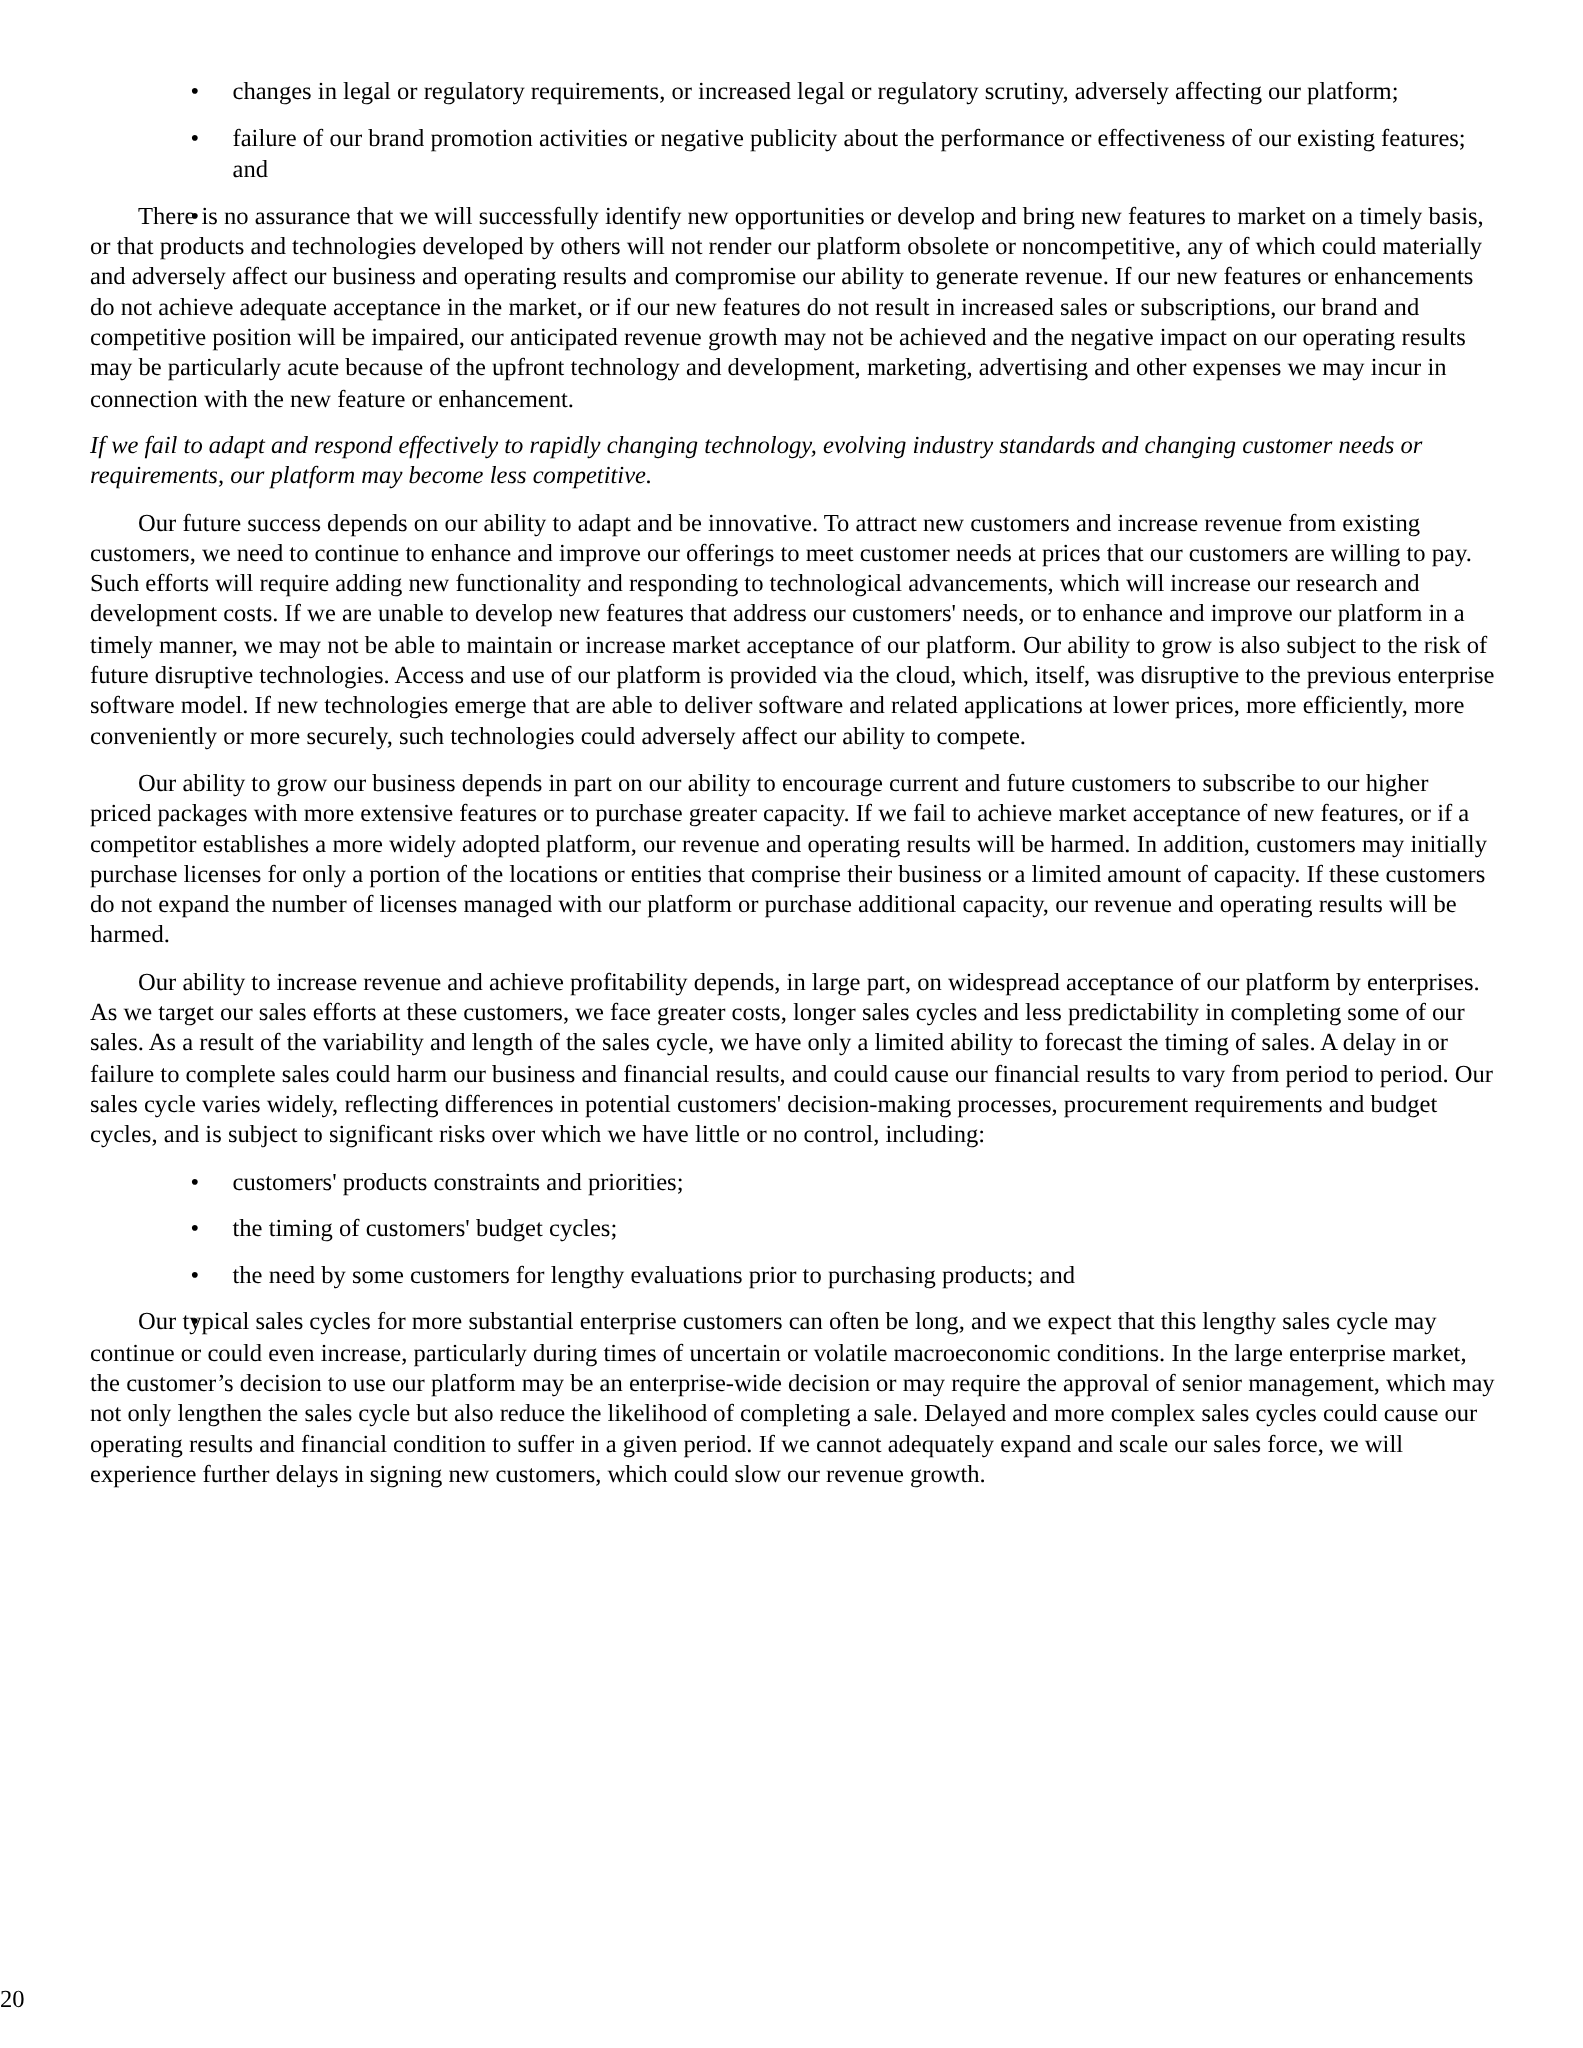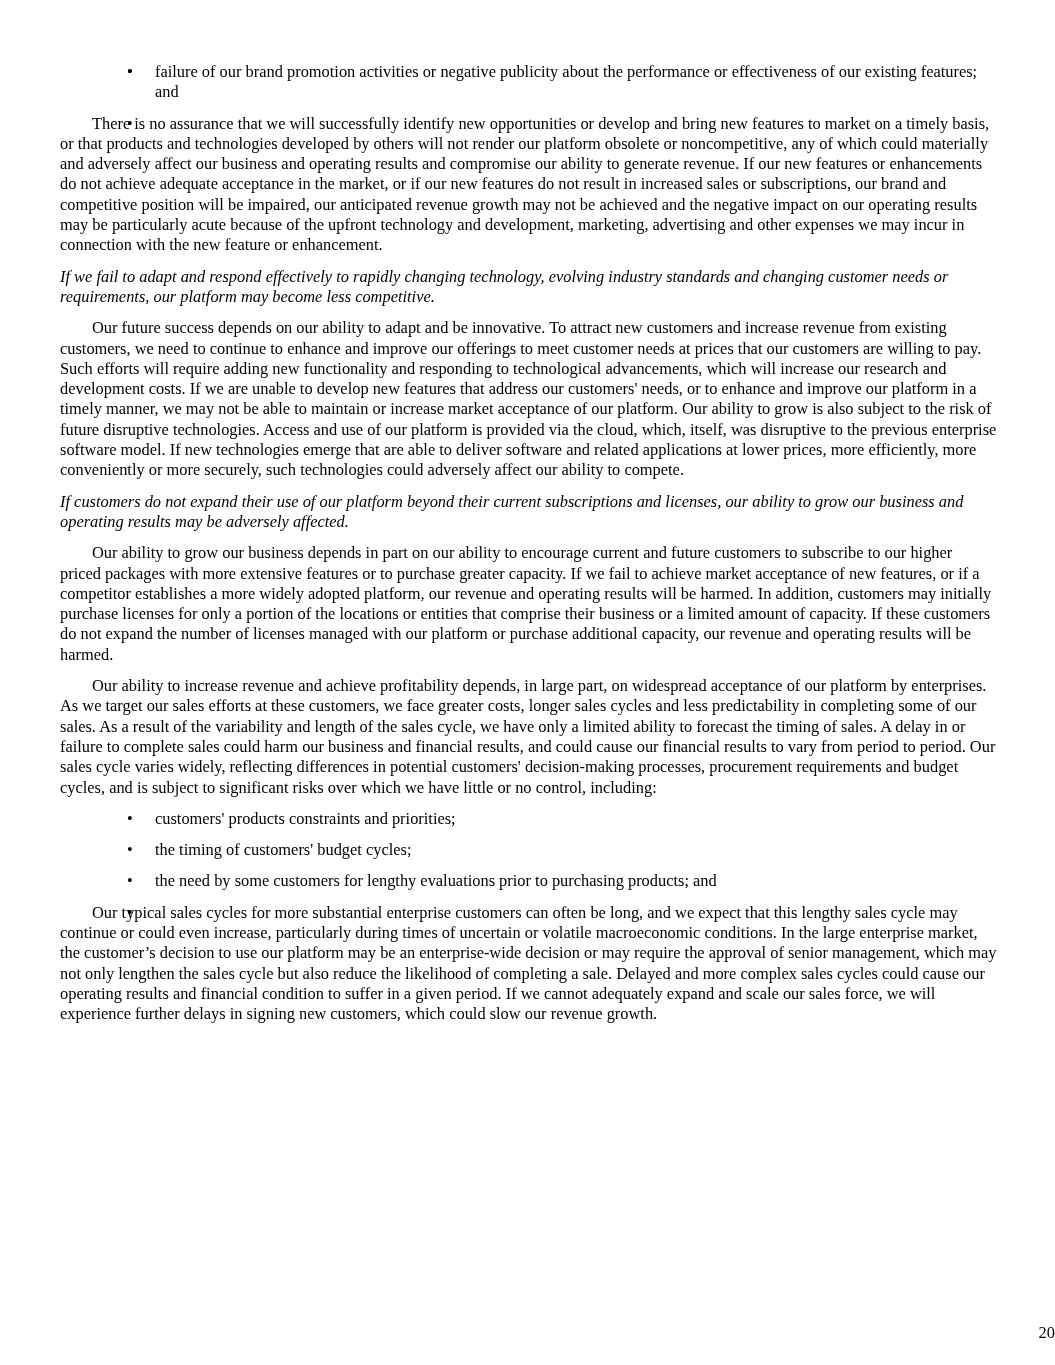--- a/index.html
+++ b/index.html
@@ -45,48 +45,48 @@
   .bullet-item .marker {
     position: absolute;
     left: 67px;
     top: 0;
   }
   .page-number {
     position: absolute;
     bottom: 22px;
     left: 0;
     width: 100%;
-    text-align: right;
+    text-align: left;
     font-size: 16.4px;
   }
 </style>
 </head>
 <body>
 
 <div class="page">
 
   <ul class="bullet-list">
     <li class="bullet-item">
       <span class="marker">•</span>
+      <span>changes in legal or regulatory requirements, or increased legal or regulatory scrutiny, adversely affecting our platform;</span>
     </li>
     <li class="bullet-item">
       <span class="marker">•</span>
       <span>failure of our brand promotion activities or negative publicity about the performance or effectiveness of our existing features; and</span>
     </li>
     <li class="bullet-item">
       <span class="marker">•</span>
     </li>
   </ul>
 
   <p class="body-para">There is no assurance that we will successfully identify new opportunities or develop and bring new features to market on a timely basis, or that products and technologies developed by others will not render our platform obsolete or noncompetitive, any of which could materially and adversely affect our business and operating results and compromise our ability to generate revenue. If our new features or enhancements do not achieve adequate acceptance in the market, or if our new features do not result in increased sales or subscriptions, our brand and competitive position will be impaired, our anticipated revenue growth may not be achieved and the negative impact on our operating results may be particularly acute because of the upfront technology and development, marketing, advertising and other expenses we may incur in connection with the new feature or enhancement.</p>
 
   <h2 class="risk-heading">If we fail to adapt and respond effectively to rapidly changing technology, evolving industry standards and changing customer needs or requirements, our platform may become less competitive.</h2>
   <p class="body-para">Our future success depends on our ability to adapt and be innovative. To attract new customers and increase revenue from existing customers, we need to continue to enhance and improve our offerings to meet customer needs at prices that our customers are willing to pay. Such efforts will require adding new functionality and responding to technological advancements, which will increase our research and development costs. If we are unable to develop new features that address our customers' needs, or to enhance and improve our platform in a timely manner, we may not be able to maintain or increase market acceptance of our platform. Our ability to grow is also subject to the risk of future disruptive technologies. Access and use of our platform is provided via the cloud, which, itself, was disruptive to the previous enterprise software model. If new technologies emerge that are able to deliver software and related applications at lower prices, more efficiently, more conveniently or more securely, such technologies could adversely affect our ability to compete.</p>
 
-  <h2 class="risk-heading">If customers do not expand their use of our platform beyond their current subscriptions and licenses, our ability to grow our business and operating results may be adversely affected.</h2>
   <p class="body-para">Our ability to grow our business depends in part on our ability to encourage current and future customers to subscribe to our higher priced packages with more extensive features or to purchase greater capacity. If we fail to achieve market acceptance of new features, or if a competitor establishes a more widely adopted platform, our revenue and operating results will be harmed. In addition, customers may initially purchase licenses for only a portion of the locations or entities that comprise their business or a limited amount of capacity. If these customers do not expand the number of licenses managed with our platform or purchase additional capacity, our revenue and operating results will be harmed.</p>
 
   <p class="body-para">Our ability to increase revenue and achieve profitability depends, in large part, on widespread acceptance of our platform by enterprises. As we target our sales efforts at these customers, we face greater costs, longer sales cycles and less predictability in completing some of our sales. As a result of the variability and length of the sales cycle, we have only a limited ability to forecast the timing of sales. A delay in or failure to complete sales could harm our business and financial results, and could cause our financial results to vary from period to period. Our sales cycle varies widely, reflecting differences in potential customers' decision-making processes, procurement requirements and budget cycles, and is subject to significant risks over which we have little or no control, including:</p>
 
   <ul class="bullet-list">
     <li class="bullet-item">
       <span class="marker">•</span>
       <span>customers' products constraints and priorities;</span>
     </li>
     <li class="bullet-item">

